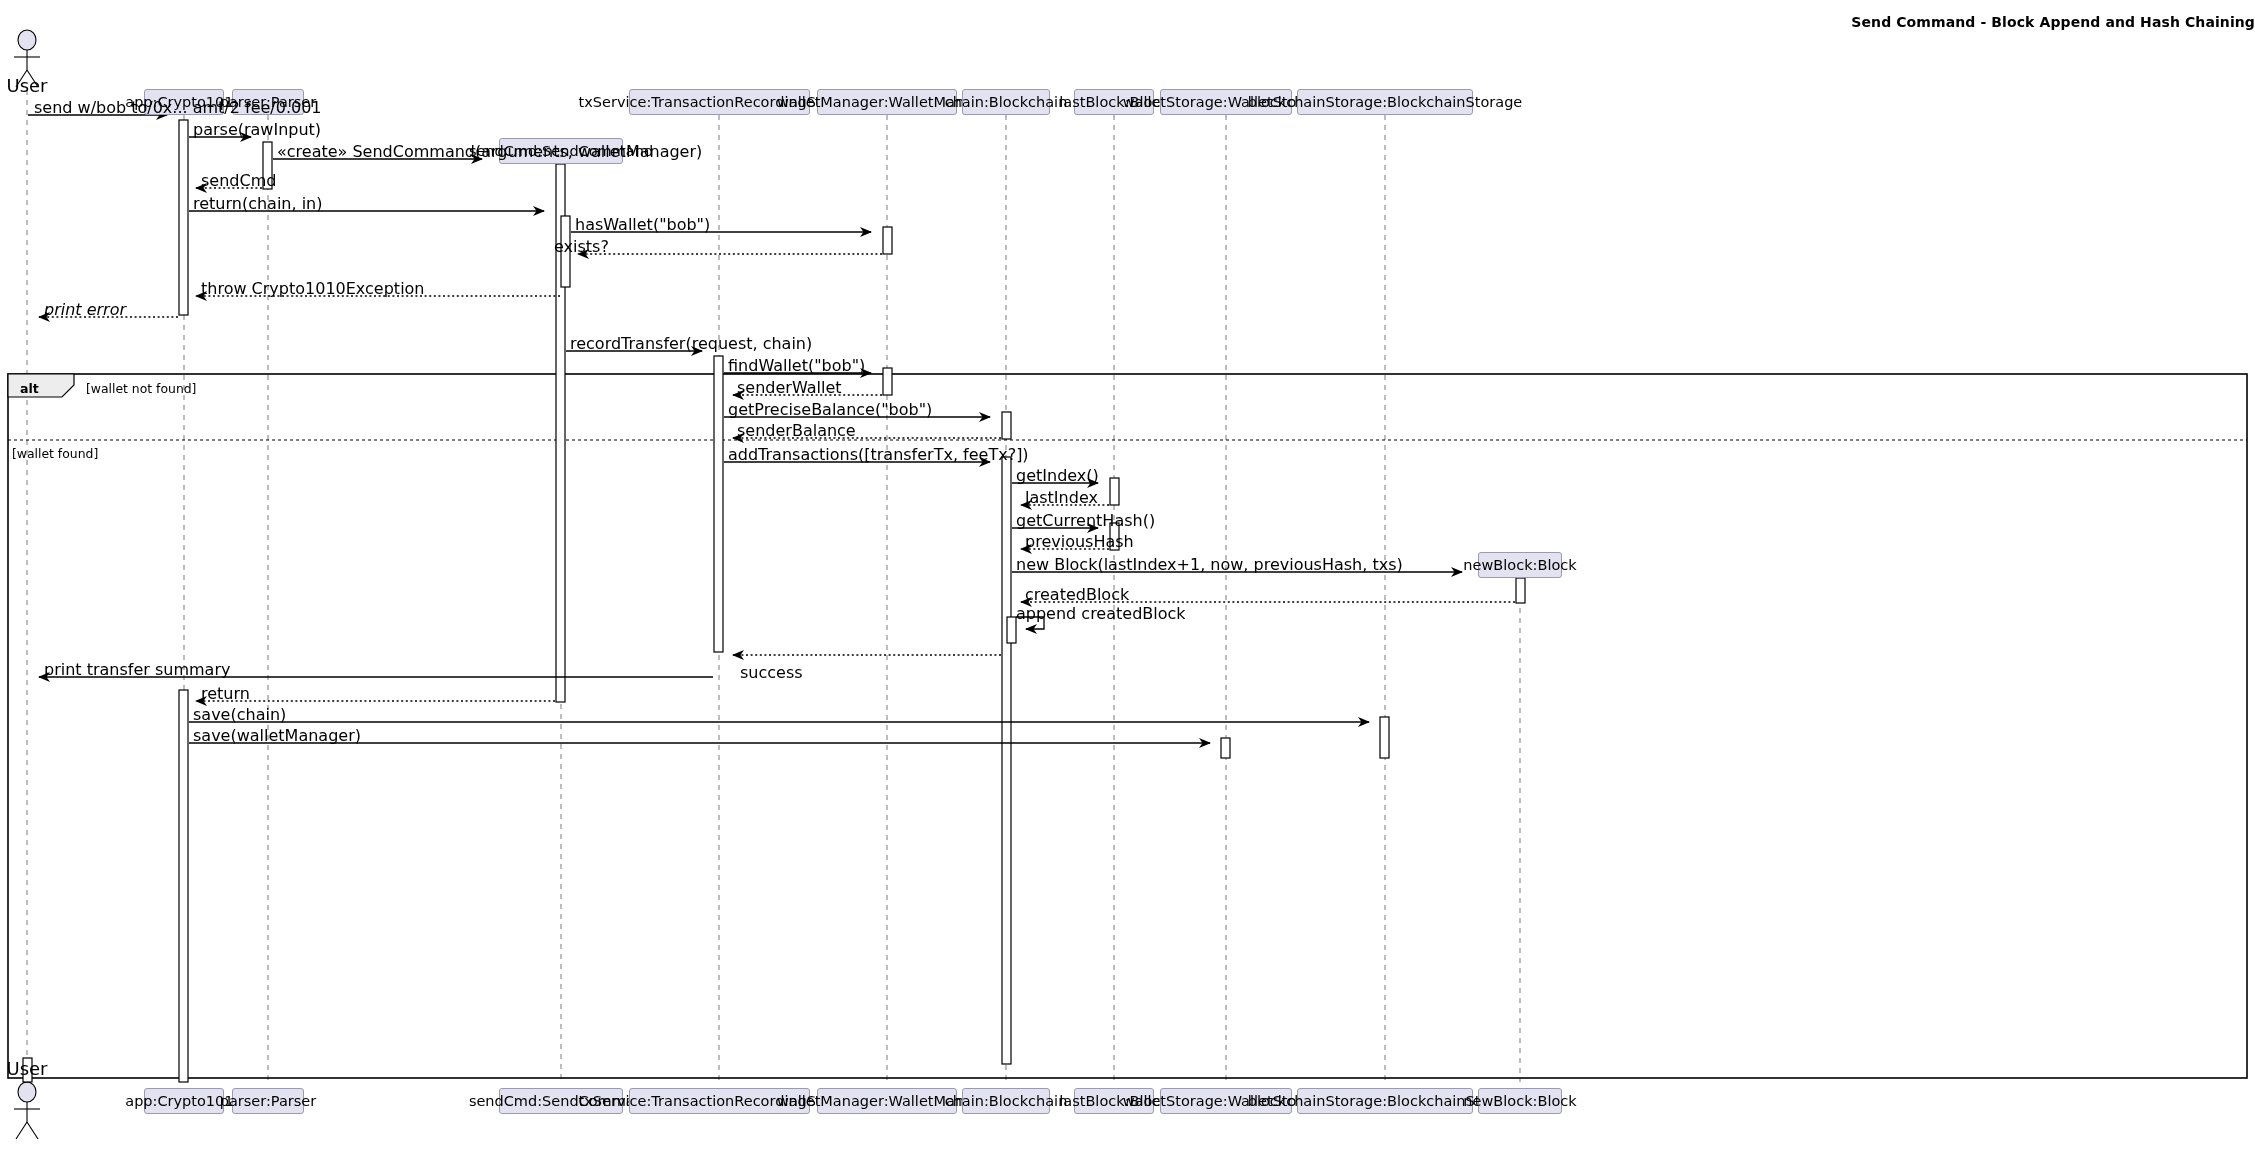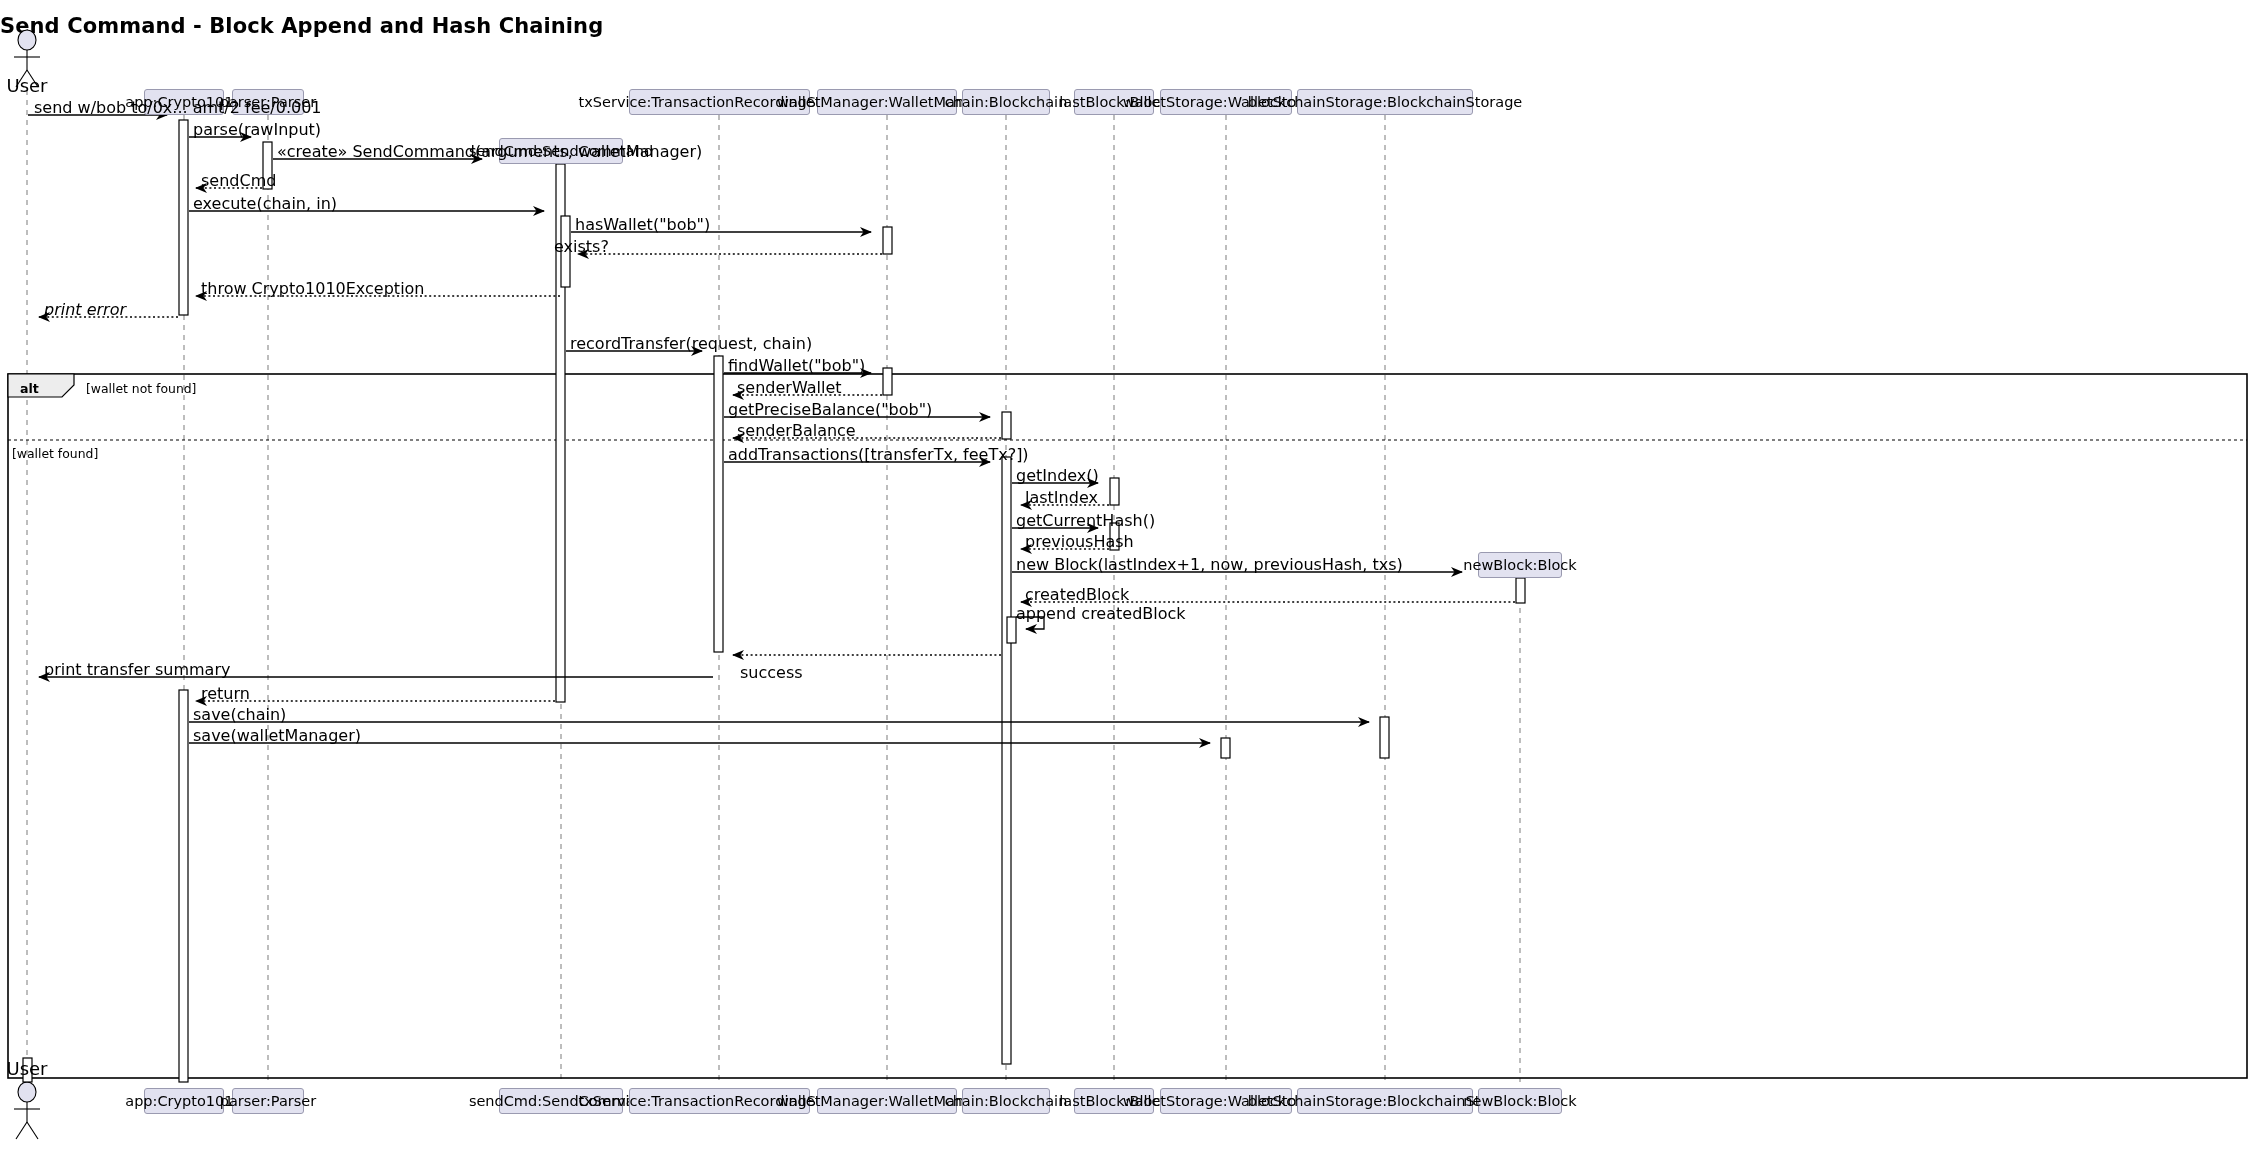--- a/index.html
+++ b/index.html
@@ -1,20 +1,20 @@
 <!DOCTYPE html>
 <html><head>
 <meta charset="utf-8">
 <style>
   html,body{margin:0;padding:0;background:#ffffff;}
   body{font-family:"DejaVu Sans","Liberation Sans",sans-serif;}
   #stage{position:relative;width:2255px;height:1172px;background:#ffffff;overflow:hidden;}
   #svg{position:absolute;left:0;top:0;width:2255px;height:1172px;}
-  .ttl{position:absolute;left:0;top:14px;width:2255px;text-align:left;
-       font-size:21px;font-weight:bold;color:#000;letter-spacing:.1px;}
+  .ttl{position:absolute;left:0;top:14px;width:2255px;text-align:right;
+       font-size:14px;font-weight:bold;color:#000;letter-spacing:.1px;}
   
   .lbox{position:absolute;box-sizing:border-box;height:26px;
         background:#e2e2f0;border:1px solid #9a9ab0;border-radius:3px;
         display:flex;align-items:center;justify-content:center;
         font-size:14.5px;color:#000;white-space:nowrap;padding:0 9px;}
   .lbox.created{height:26px;}
   .actorlbl{position:absolute;font-size:18px;color:#000;text-align:center;white-space:nowrap;}
   
   .msg{position:absolute;font-size:16px;color:#000;white-space:nowrap;line-height:1;}
   .frmlbl{position:absolute;font-size:12.6px;font-weight:bold;color:#000;white-space:nowrap;}
@@ -189,21 +189,21 @@
   <div class="actorlbl" style="left:0px;top:1058px;width:54px;">User</div>
 
   <div class="frmlbl" style="left:20px;top:381px;">alt</div>
   <div class="guard" style="left:86px;top:381px;">[wallet not found]</div>
   <div class="guard" style="left:12px;top:446px;">[wallet found]</div>
 
   <div class="msg" style="left:34px;top:100px;">send w/bob to/0x... amt/2 fee/0.001</div>
   <div class="msg" style="left:193px;top:122px;">parse(rawInput)</div>
   <div class="msg" style="left:277px;top:144px;">«create» SendCommand(arguments, walletManager)</div>
   <div class="msg" style="left:201px;top:173px;">sendCmd</div>
-  <div class="msg" style="left:193px;top:196px;">execute(chain, in)</div>
+  <div class="msg" style="left:193px;top:196px;">return(chain, in)</div>
   <div class="msg" style="left:575px;top:217px;">hasWallet("bob")</div>
   <div class="msg" style="left:554px;top:239px;">exists?</div>
   <div class="msg" style="left:201px;top:281px;">throw Crypto1010Exception</div>
   <div class="msg" style="left:44px;top:302px;font-style:italic;">print error</div>
   <div class="msg" style="left:570px;top:336px;">recordTransfer(request, chain)</div>
   <div class="msg" style="left:728px;top:358px;">findWallet("bob")</div>
   <div class="msg" style="left:737px;top:380px;text-align:right;">senderWallet</div>
   <div class="msg" style="left:728px;top:402px;">getPreciseBalance("bob")</div>
   <div class="msg" style="left:737px;top:423px;">senderBalance</div>
   <div class="msg" style="left:728px;top:447px;">addTransactions([transferTx, feeTx?])</div>

